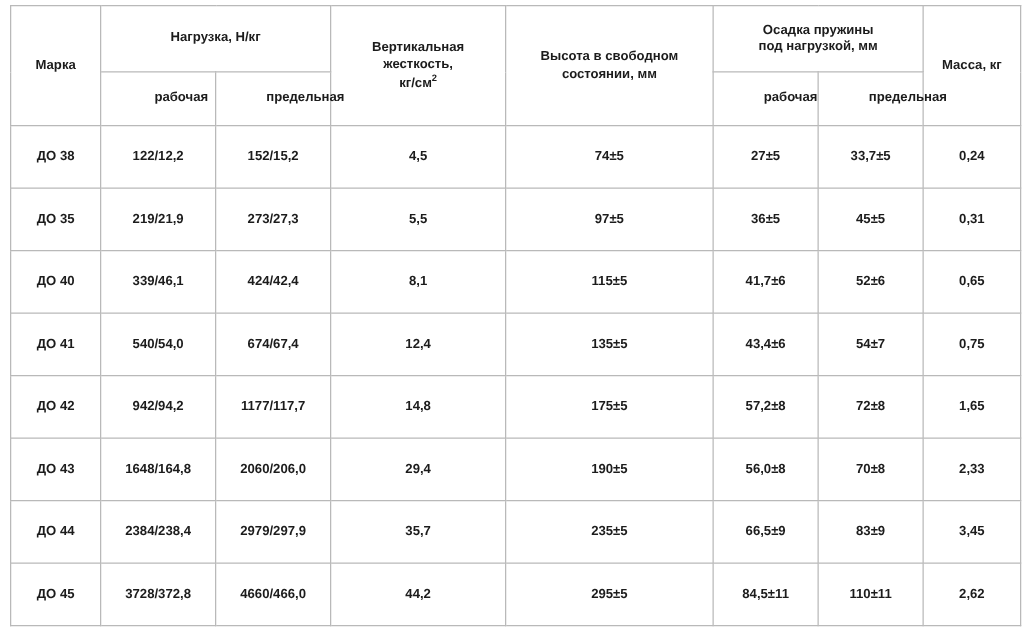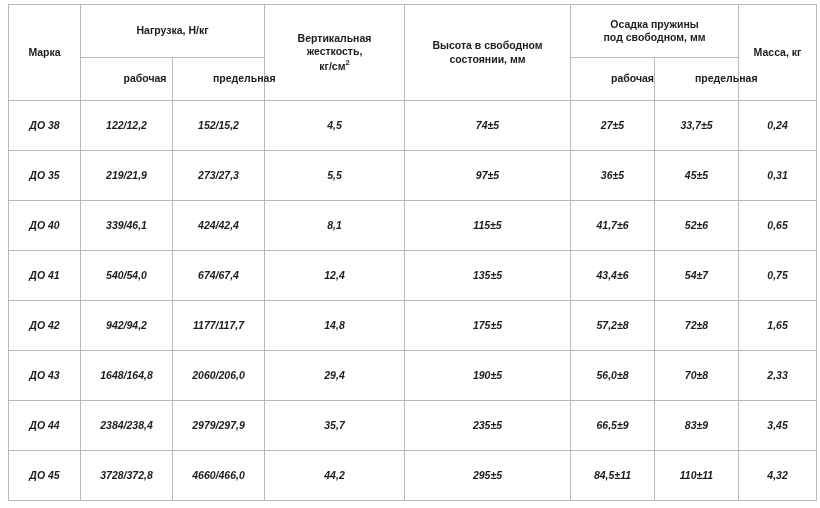--- a/index.html
+++ b/index.html
@@ -35,21 +35,21 @@
     padding: 2px 3px;
     line-height: 1.25;
   }
   table.spring-table thead th {
     background: #ffffff;
     font-size: 10.5px;
     font-weight: bold;
   }
   thead .h-row1 th { height: 48px; }
   thead .h-row2 th { height: 38px; padding-left: 40px; }
-  tbody tr { height: 50px; font-style: italic; }
+  tbody tr { height: 50px; }
   tbody td { font-size: 10.5px; }
   .col-mark { width: 72px; }
   .col-load { width: 92px; }
   .col-stiff { width: 140px; }
   .col-height { width: 166px; }
   .col-settle { width: 84px; }
   .col-mass { width: 78px; }
   sup { font-size: 7.5px; vertical-align: super; }
 </style>
 </head>
@@ -75,21 +75,21 @@
           <span>Вертикальная</span><br>
           <span>жесткость,</span><br>
           <span>кг/см</span><sup>2</sup>
         </th>
         <th rowspan="2">
           <span>Высота в свободном</span><br>
           <span>состоянии, мм</span>
         </th>
         <th colspan="2">
           <span>Осадка пружины</span><br>
-          <span>под свободном, мм</span>
+          <span>под нагрузкой, мм</span>
         </th>
         <th rowspan="2">Масса, кг</th>
       </tr>
       <tr class="h-row2">
         <th>рабочая</th>
         <th>предельная</th>
         <th>рабочая</th>
         <th>предельная</th>
       </tr>
     </thead>
@@ -165,17 +165,17 @@
         <td>3,45</td>
       </tr>
       <tr>
         <td>ДО 45</td>
         <td>3728/372,8</td>
         <td>4660/466,0</td>
         <td>44,2</td>
         <td>295±5</td>
         <td>84,5±11</td>
         <td>110±11</td>
-        <td>4,32</td>
+        <td>2,62</td>
       </tr>
     </tbody>
   </table>
 </div>
 
 </body></html>

